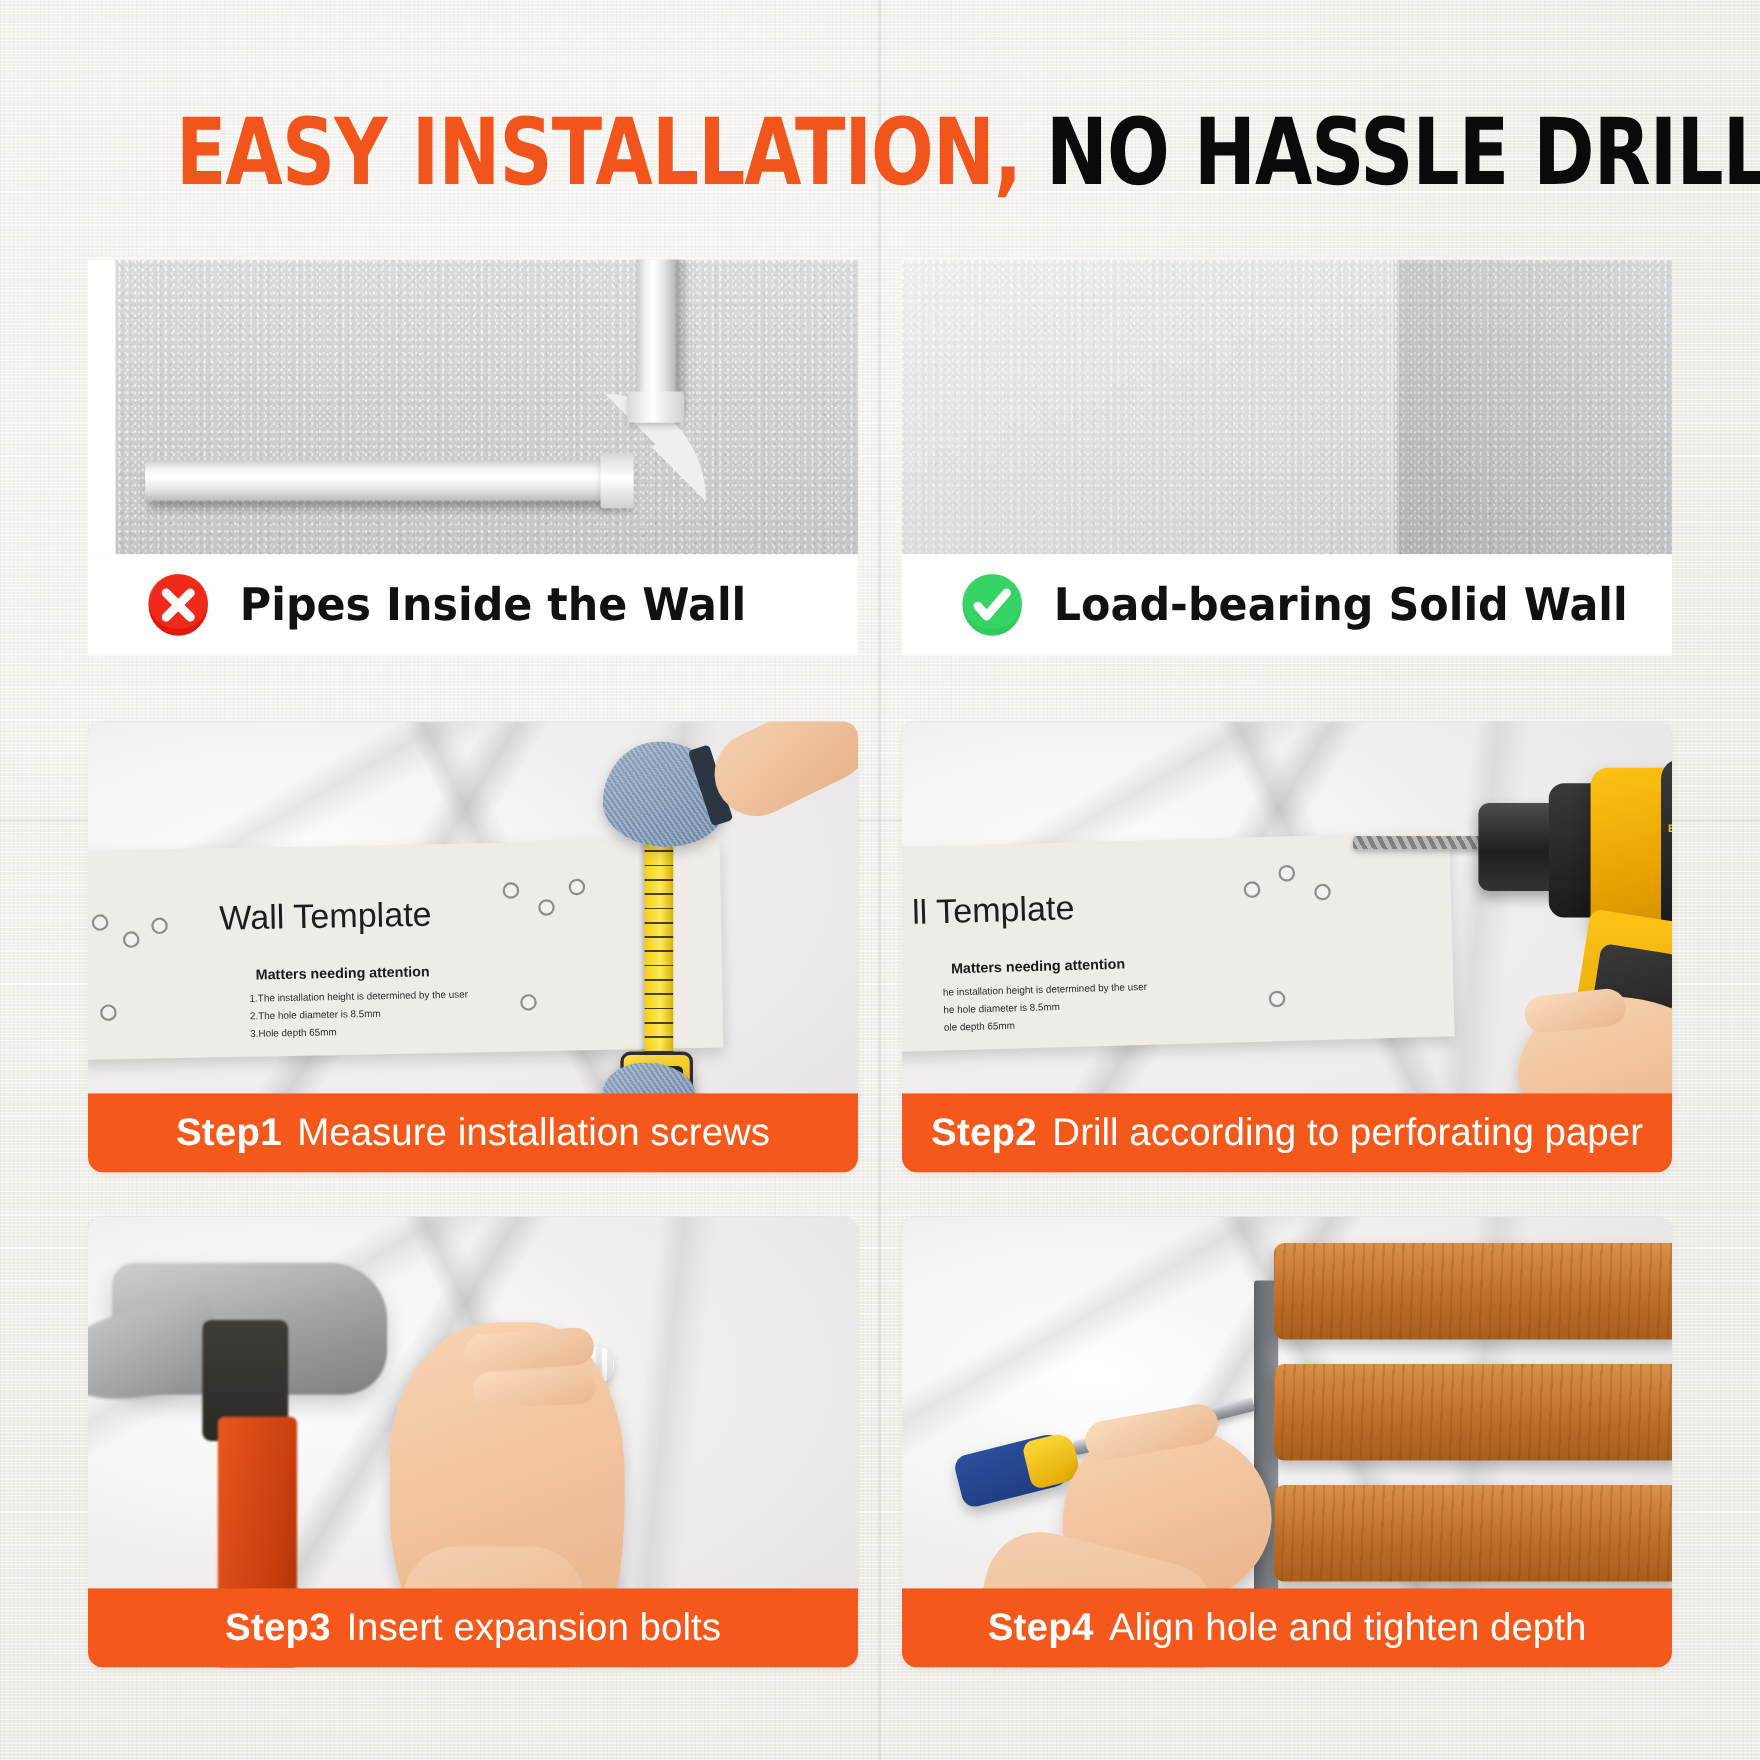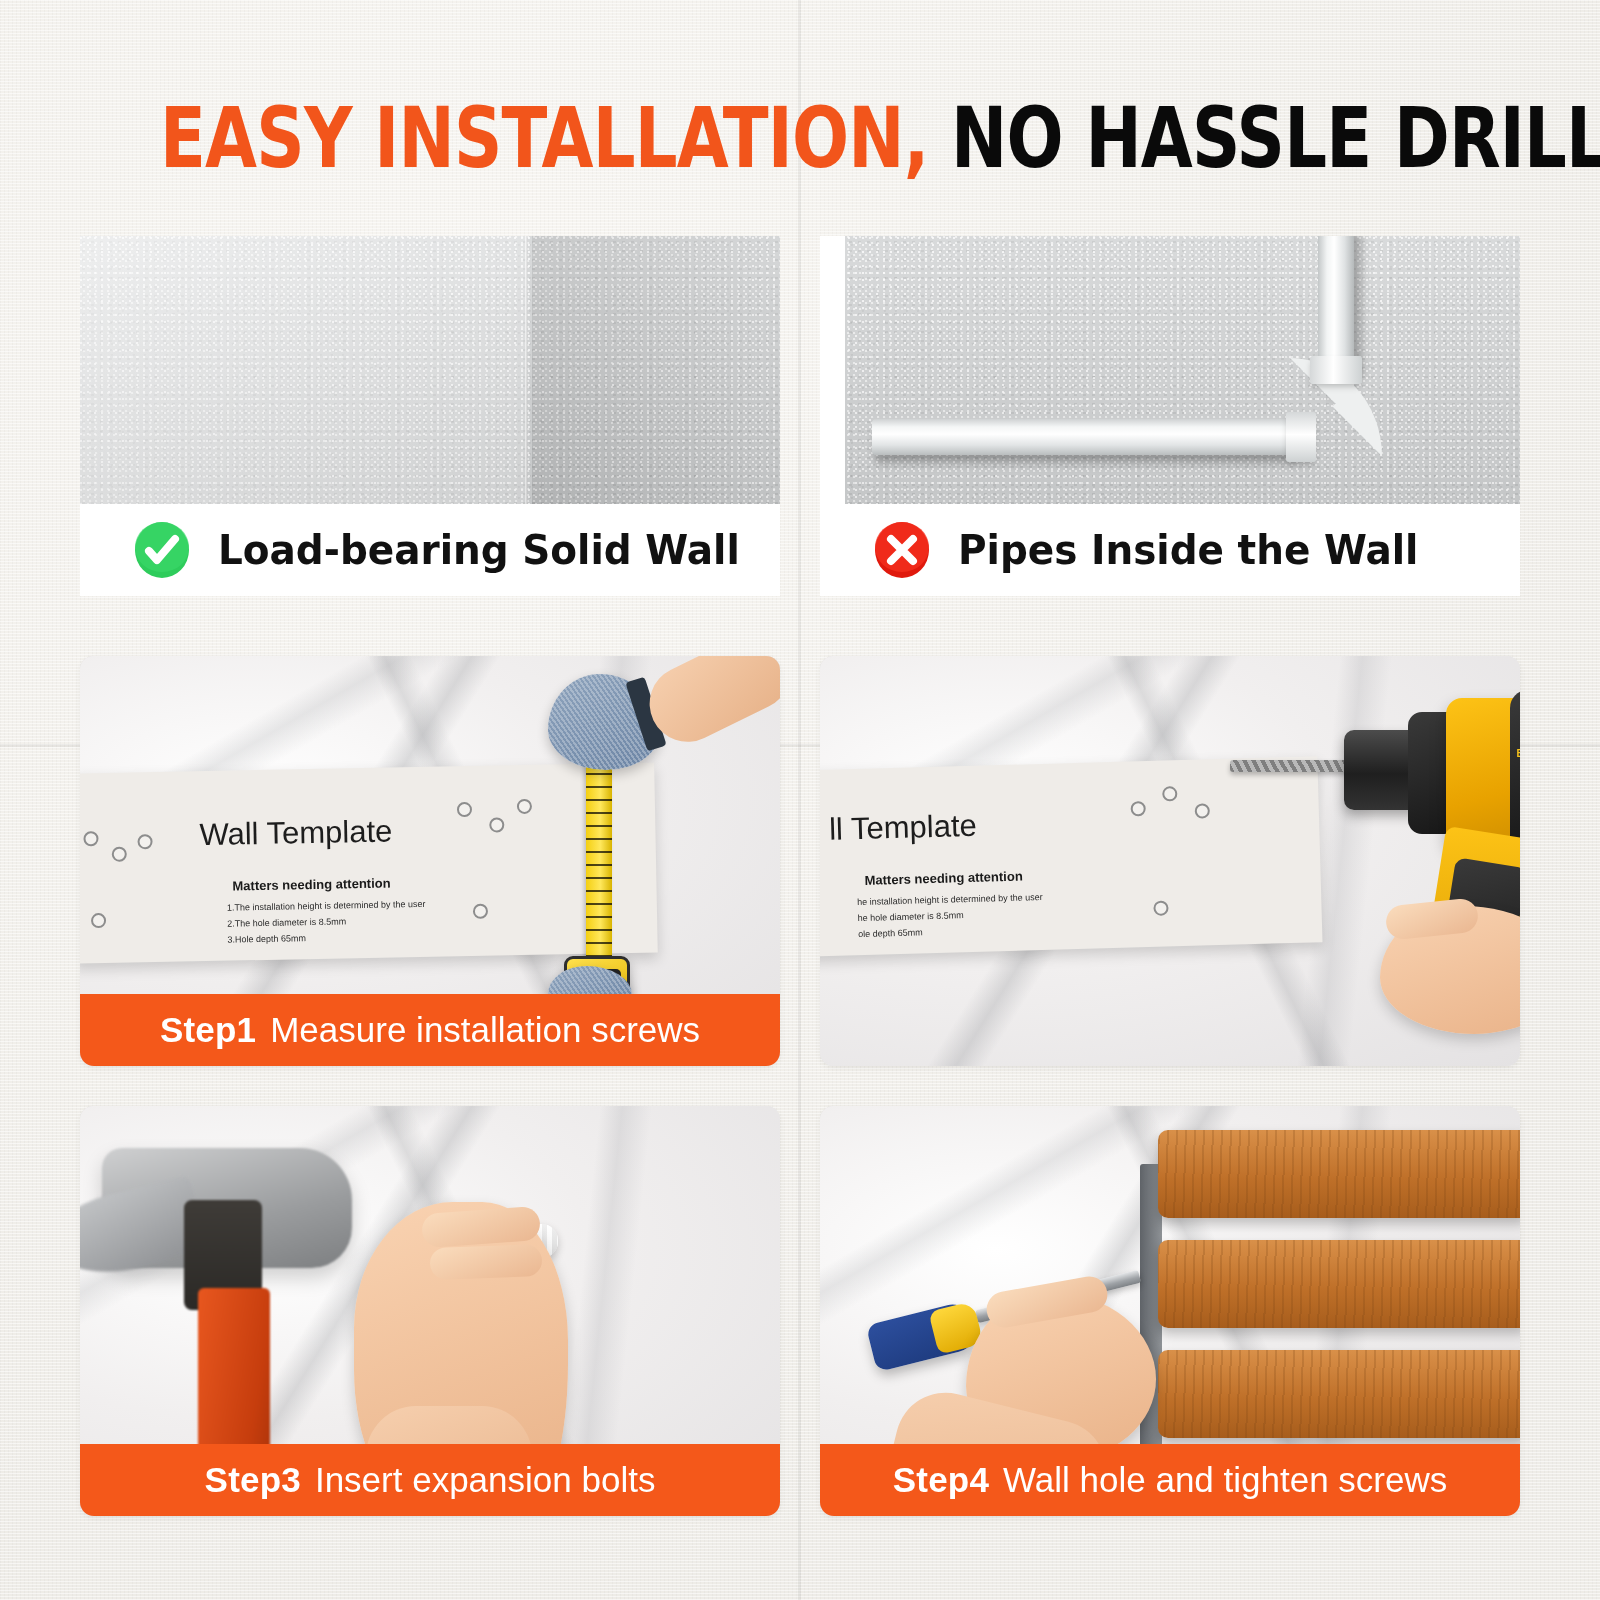--- a/index.html
+++ b/index.html
@@ -352,40 +352,20 @@
 <body>
 
 <div id="bg"></div>
 
 <div class="headline">
   <span class="hl-a">EASY INSTALLATION,</span>
   <span class="hl-b">NO HASSLE DRILLING</span>
 </div>
 
 <div class="compare">
-
-  <div class="cmp-card">
-    <div class="cmp-photo">
-      <div class="wall"></div>
-      <div class="wall-lit"></div>
-      <div class="wall-edge"></div>
-      <div class="wall-shade"></div>
-      <div class="wall-tint"></div>
-    </div>
-    <div class="cmp-label">
-      <div class="badge">
-        <svg width="56" height="58" viewBox="0 0 56 58">
-          <ellipse cx="28" cy="29" rx="27" ry="28" fill="#2ecc5b"></ellipse>
-          <ellipse cx="28" cy="26" rx="27" ry="25" fill="#3ad96a" opacity=".65"></ellipse>
-          <path d="M15 30 l8 9 l18 -21" fill="none" stroke="#fff" stroke-width="8" stroke-linecap="round" stroke-linejoin="round"></path>
-        </svg>
-      </div>
-      <div class="cmp-text">Load-bearing Solid Wall</div>
-    </div>
-  </div>
 
   <div class="cmp-card">
     <div class="cmp-photo">
       <div class="wall"></div>
       <div class="wall-tint"></div>
       <div class="wall-left-white"></div>
       <div class="pipe-shadow-h"></div>
       <div class="pipe-shadow-v"></div>
       <div class="pipe-elbow"></div>
       <div class="pipe-h"></div>
@@ -395,20 +375,40 @@
     </div>
     <div class="cmp-label">
       <div class="badge">
         <svg width="56" height="58" viewBox="0 0 56 58">
           <ellipse cx="28" cy="29" rx="27" ry="28" fill="#e0190d"></ellipse>
           <ellipse cx="28" cy="26" rx="27" ry="25" fill="#f5301f" opacity=".75"></ellipse>
           <path d="M17 18 L39 40 M39 18 L17 40" fill="none" stroke="#fff" stroke-width="8" stroke-linecap="round"></path>
         </svg>
       </div>
       <div class="cmp-text">Pipes Inside the Wall</div>
+    </div>
+  </div>
+
+  <div class="cmp-card">
+    <div class="cmp-photo">
+      <div class="wall"></div>
+      <div class="wall-lit"></div>
+      <div class="wall-edge"></div>
+      <div class="wall-shade"></div>
+      <div class="wall-tint"></div>
+    </div>
+    <div class="cmp-label">
+      <div class="badge">
+        <svg width="56" height="58" viewBox="0 0 56 58">
+          <ellipse cx="28" cy="29" rx="27" ry="28" fill="#2ecc5b"></ellipse>
+          <ellipse cx="28" cy="26" rx="27" ry="25" fill="#3ad96a" opacity=".65"></ellipse>
+          <path d="M15 30 l8 9 l18 -21" fill="none" stroke="#fff" stroke-width="8" stroke-linecap="round" stroke-linejoin="round"></path>
+        </svg>
+      </div>
+      <div class="cmp-text">Load-bearing Solid Wall</div>
     </div>
   </div>
 </div>
 
 <div class="steps">
 
   <div class="row">
 
     <div class="step">
       <div class="marble"></div>
@@ -465,20 +465,24 @@
       <div class="drill-dark" style="left:588px; top:56px; width:118px; height:122px;"></div>
       <div class="drill-body" style="left:626px; top:42px; width:122px; height:152px;"></div>
       <div class="drill-dark" style="left:690px; top:34px; width:92px; height:166px; border-radius:18px 30px 30px 18px;"></div>
 
       <div class="brushless" style="left:696px; top:92px; width:68px;">BRUSHLESS MOTOR</div>
       <div class="drill-grip" style="left:612px; top:176px; width:92px; height:178px;"></div>
       <div class="drill-dark" style="left:624px; top:206px; width:72px; height:150px; border-radius:10px; transform:rotate(9deg);"></div>
       <div class="hand" style="left:560px; top:250px; width:188px; height:128px;"></div>
       <div class="finger" style="left:566px; top:246px; width:92px; height:34px; transform:rotate(-6deg);"></div>
 
+      <div class="cap">
+        <span class="n">Step2</span>
+        <span class="t">Drill according to perforating paper</span>
+      </div>
     </div>
   </div>
 
   <div class="row">
 
     <div class="step">
       <div class="marble"></div>
 
       <div class="hammer-head"></div>
       <div class="hammer-claw"></div>
@@ -510,17 +514,17 @@
 
       <div class="sd-shaft" style="left:154px; top:184px;"></div>
       <div class="sd-handle" style="left:50px; top:206px;"></div>
 
       <div class="hand" style="left:146px; top:186px; width:190px; height:168px;"></div>
       <div class="finger" style="left:166px; top:178px; width:122px; height:36px; transform:rotate(-10deg);"></div>
       <div class="arm" style="left:70px; top:300px; width:214px; height:132px; transform:rotate(14deg);"></div>
 
       <div class="cap">
         <span class="n">Step4</span>
-        <span class="t">Wall hole and tighten screws</span>
+        <span class="t">Align hole and tighten depth</span>
       </div>
     </div>
   </div>
 </div>
 
 </body></html>

